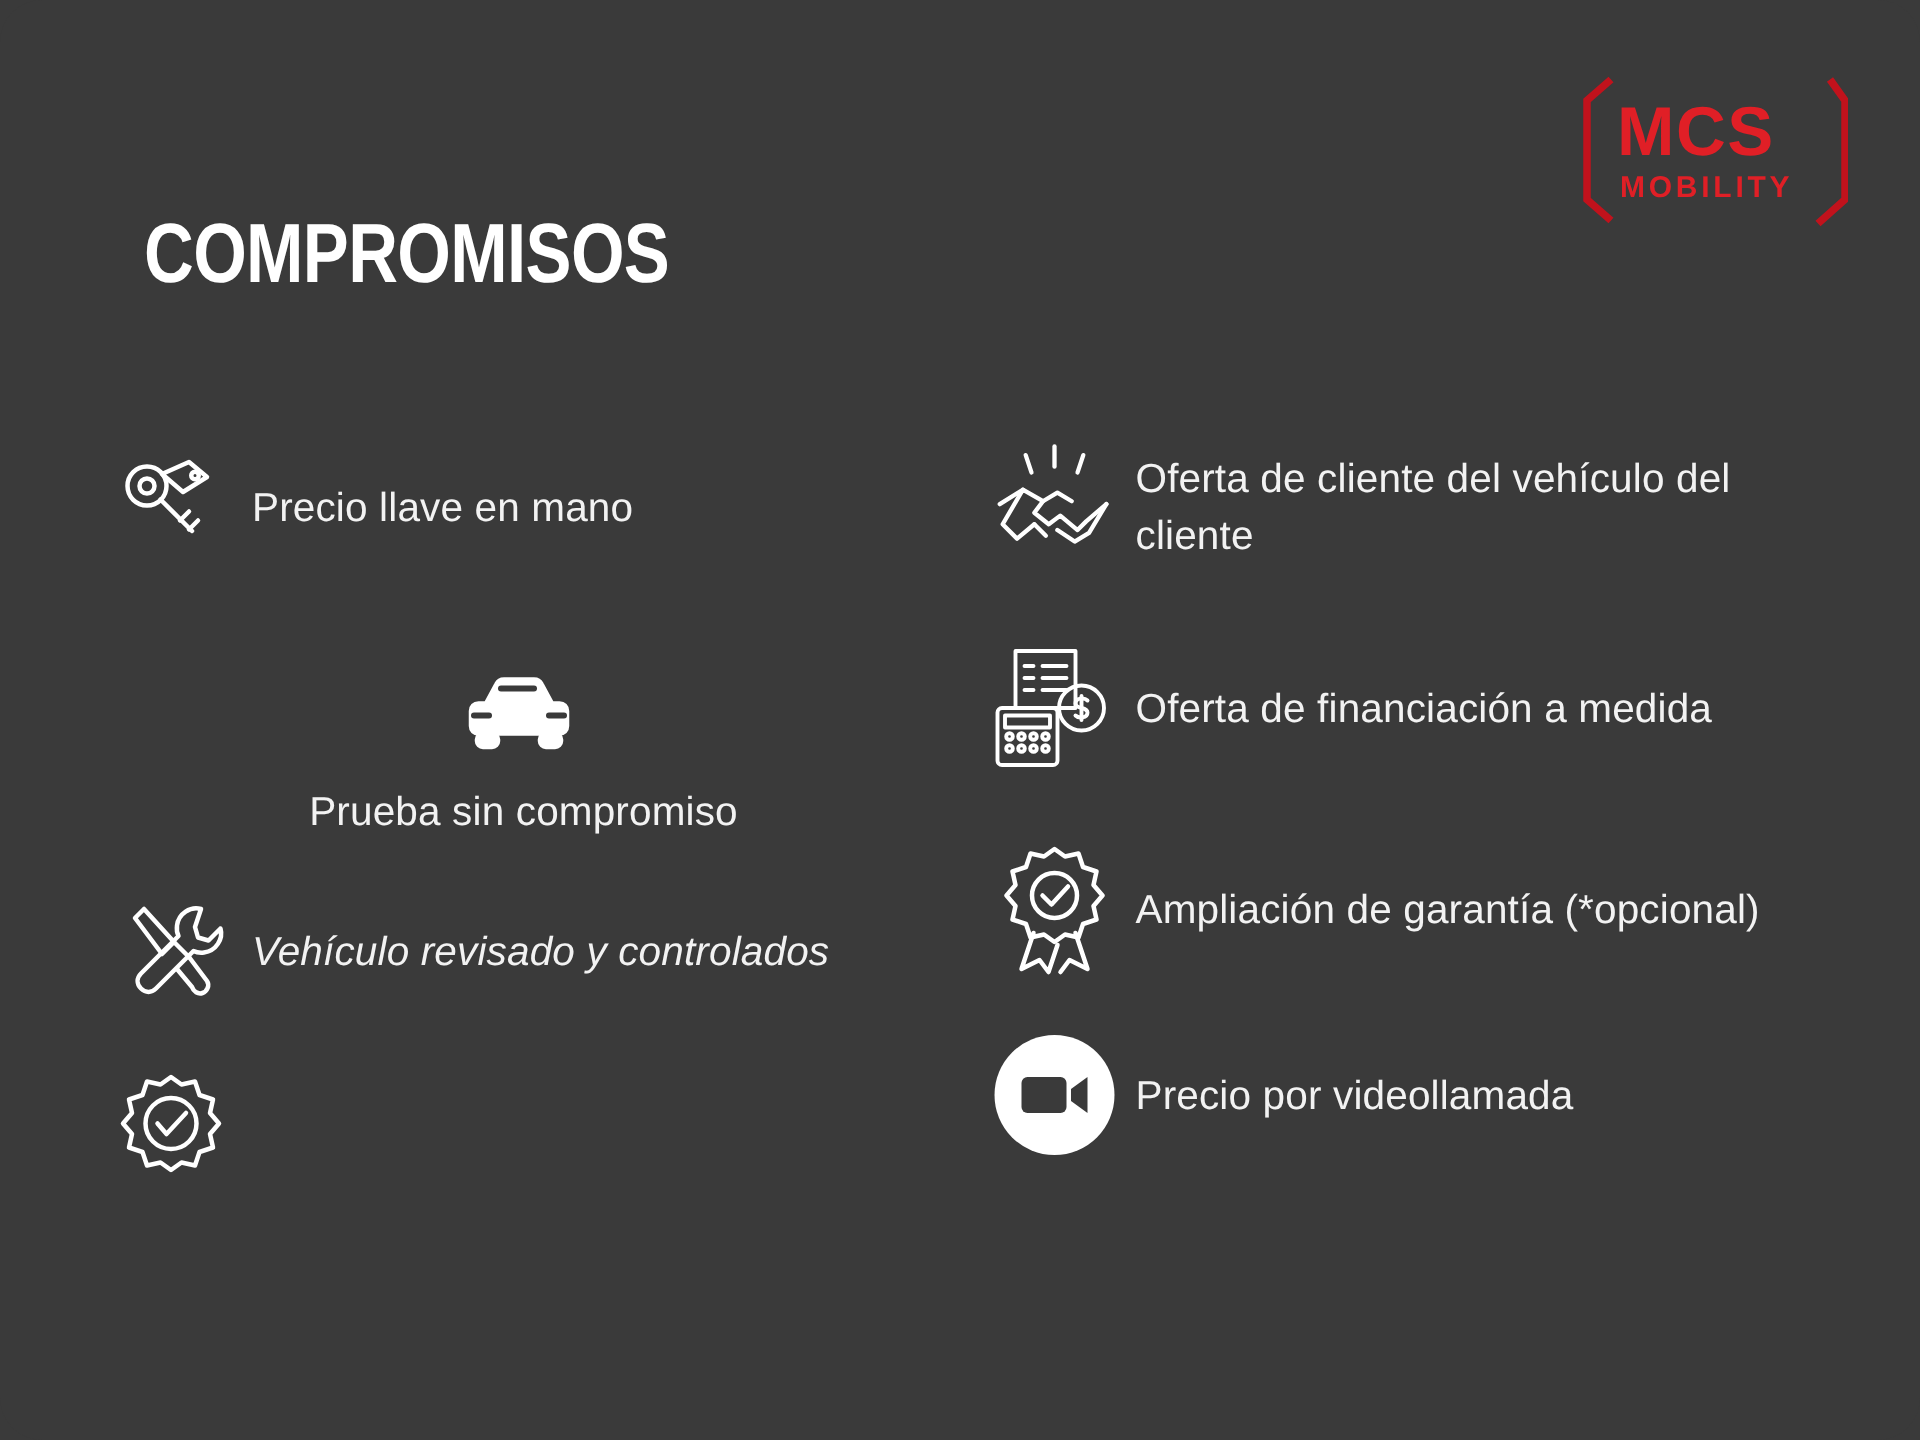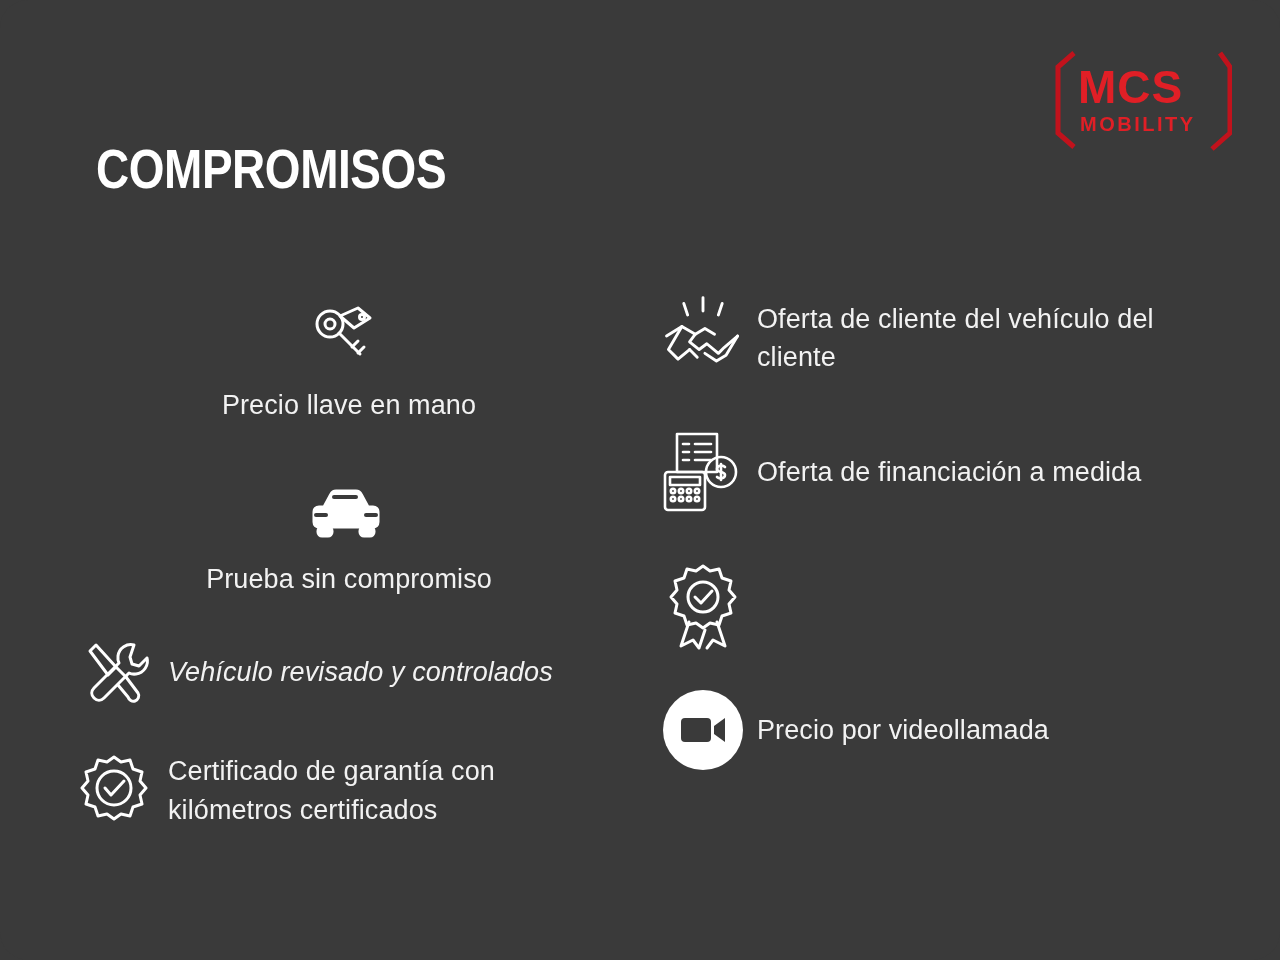--- a/index.html
+++ b/index.html
@@ -64,21 +64,21 @@
   .item .label {
     color: #f2f2f2;
     font-size: 27px;
     line-height: 1.42;
     padding-left: 6px;
     font-weight: 400;
     letter-spacing: 0.1px;
   }
 
   
-  .col-left  .item:nth-child(1) { margin-bottom: 40px; flex-direction: column; }
+  .col-left  .item:nth-child(1) { margin-bottom: 40px; }
   .col-left  .item:nth-child(2) { margin-bottom: 26px; flex-direction: column; }
   .col-left  .item:nth-child(3) { margin-bottom: 22px; font-style: italic; }
   .col-right .item:nth-child(1) { margin-bottom: 38px; }
   .col-right .item:nth-child(2) { margin-bottom: 38px; }
   .col-right .item:nth-child(3) { margin-bottom: 28px; }
 </style>
 </head>
 <body>
 
 <div class="slide">
@@ -144,21 +144,20 @@
     </div>
 
     <div class="item">
       <span class="icon">
         <svg width="84" height="84" viewBox="0 0 84 84" fill="none" stroke="#ffffff" stroke-width="3" stroke-linecap="round" stroke-linejoin="round">
           <path d="M42 8 L49 13 L58 11 L61 20 L70 23 L68 32 L74 39 L68 46 L70 55 L61 58 L58 67 L49 65 L42 70 L35 65 L26 67 L23 58 L14 55 L16 46 L10 39 L16 32 L14 23 L23 20 L26 11 L35 13 Z"></path>
           <circle cx="42" cy="39" r="17"></circle>
           <path d="M33 39 L39 46 L52 32"></path>
         </svg>
       </span>
-      <span class="label">Certificado de garantía con kilómetros certificados</span>
     </div>
 
   </div>
 
   <div class="col col-right">
 
     <div class="item">
       <span class="icon">
         <svg width="100" height="92" viewBox="0 0 100 92" fill="none" stroke="#ffffff" stroke-width="3" stroke-linecap="round" stroke-linejoin="round">
           <path d="M30 10 L34 22"></path>
@@ -208,20 +207,21 @@
     <div class="item">
       <span class="icon">
         <svg width="88" height="92" viewBox="0 0 88 92" fill="none" stroke="#ffffff" stroke-width="3" stroke-linecap="round" stroke-linejoin="round">
           <path d="M44 6 L51 11 L60 9 L63 18 L72 21 L70 30 L76 37 L70 44 L72 53 L63 56 L60 65 L51 63 L44 68 L37 63 L28 65 L25 56 L16 53 L18 44 L12 37 L18 30 L16 21 L25 18 L28 9 L37 11 Z"></path>
           <circle cx="44" cy="37" r="15"></circle>
           <path d="M36 37 L42 43 L53 31"></path>
           <path d="M30 62 L22 86 L34 80 L40 88 L46 70"></path>
           <path d="M58 62 L66 86 L54 80 L48 88"></path>
         </svg>
       </span>
+      <span class="label">Ampliación de garantía (*opcional)</span>
     </div>
 
     <div class="item">
       <span class="icon">
         <svg width="88" height="88" viewBox="0 0 88 88" fill="none">
           <circle cx="44" cy="44" r="40" fill="#ffffff"></circle>
           <rect x="22" y="32" width="30" height="24" rx="4" fill="#3a3a3a"></rect>
           <path d="M55 40 L66 32 L66 56 L55 48 Z" fill="#3a3a3a"></path>
         </svg>
       </span>

